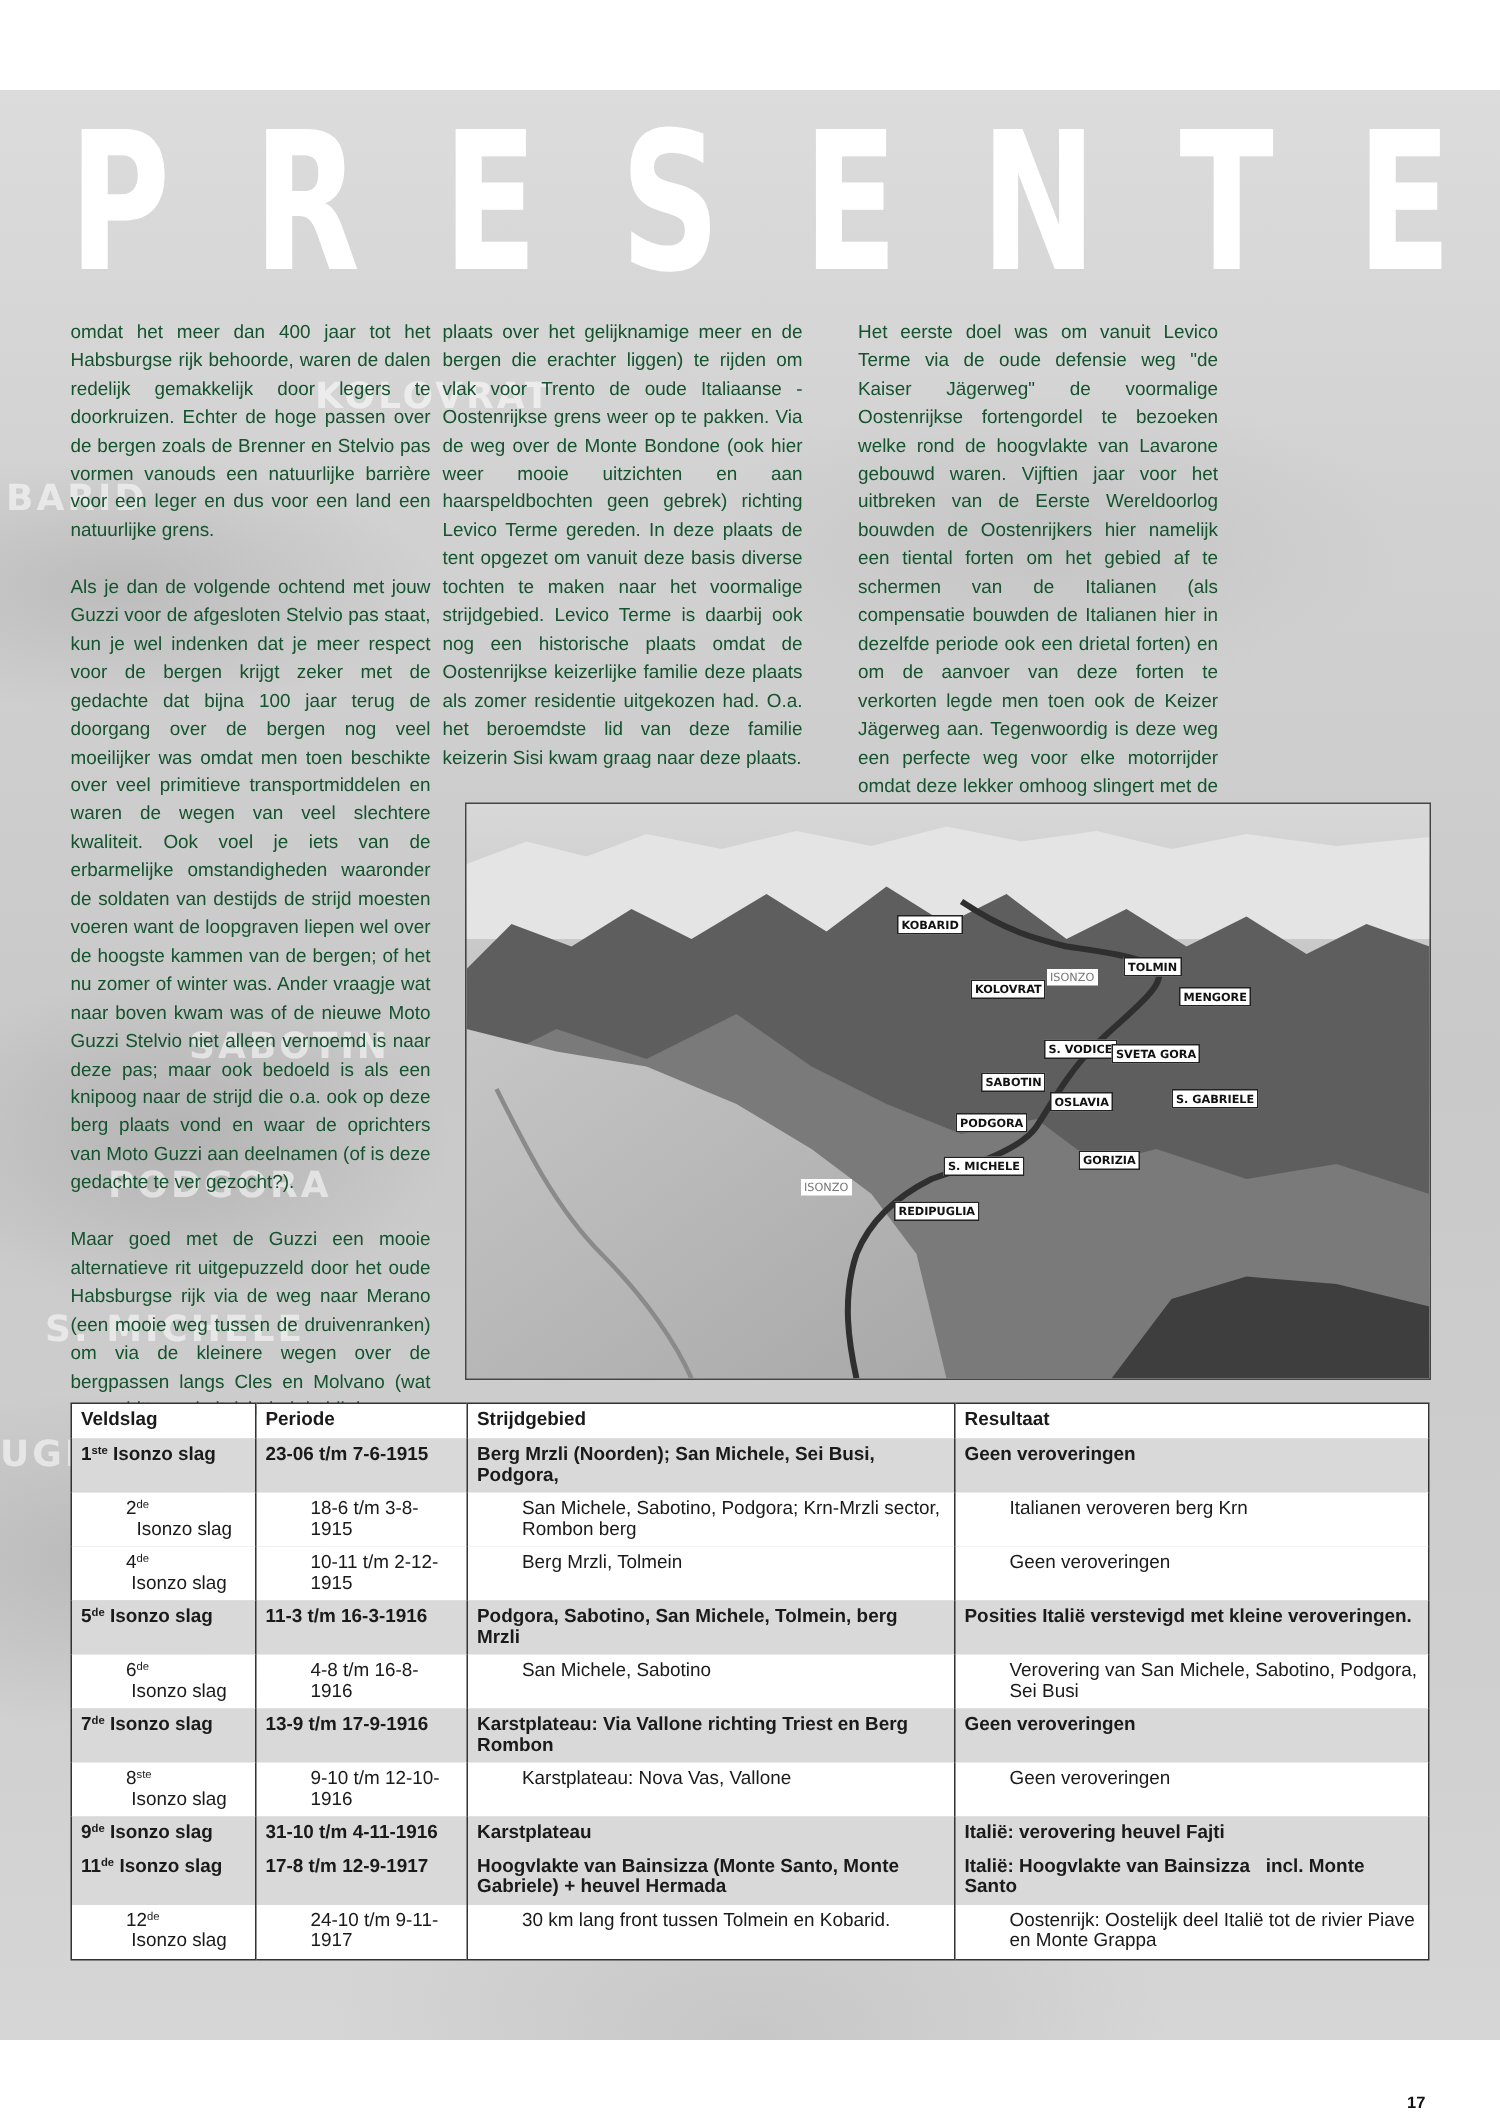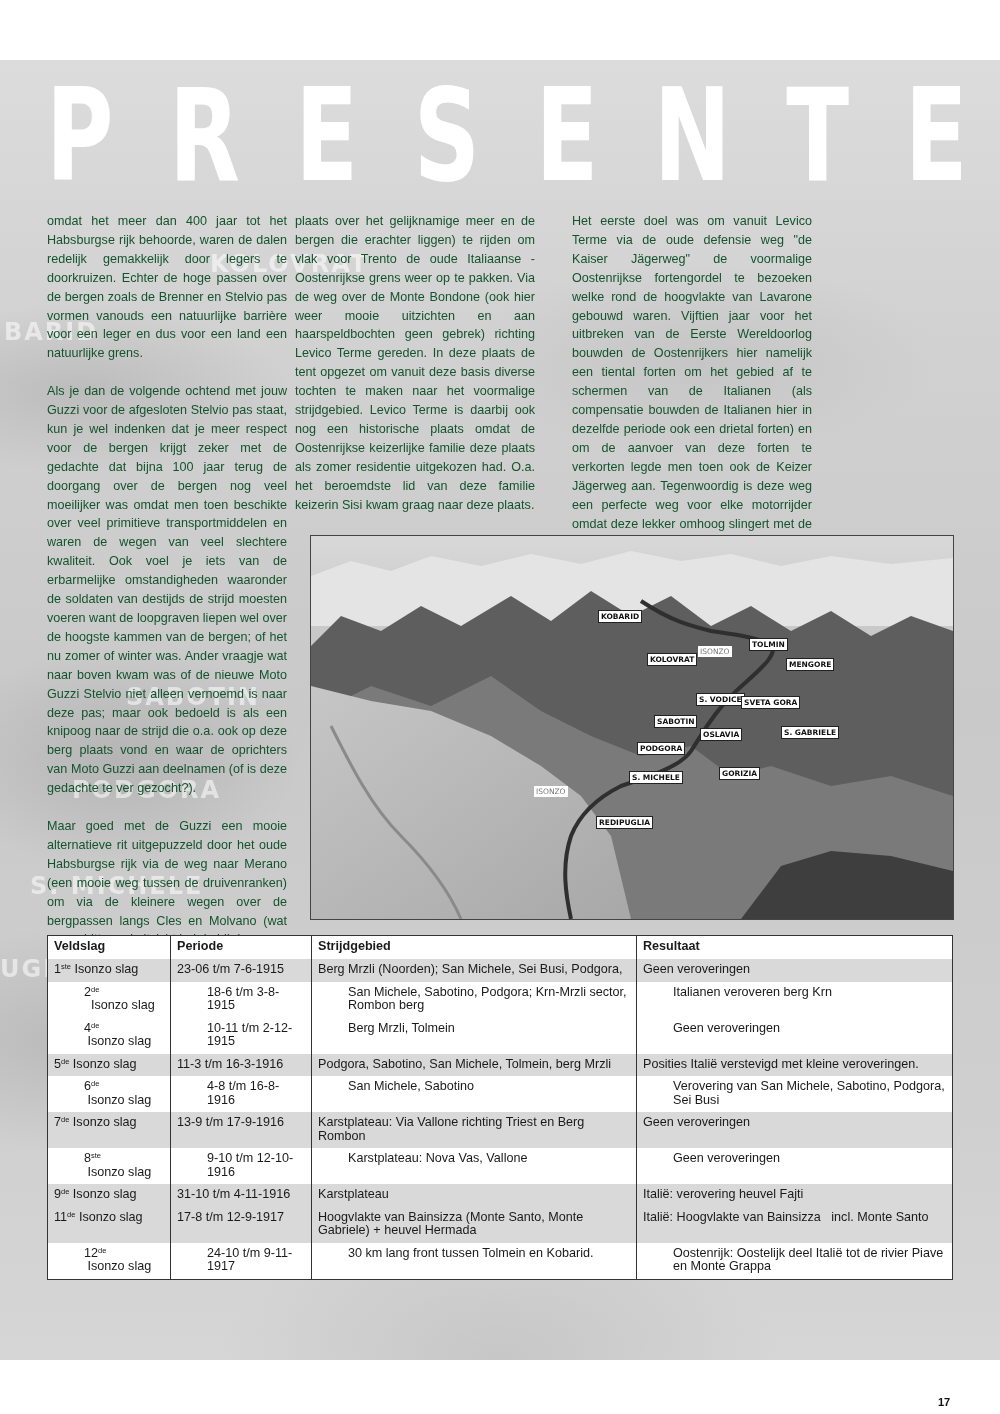--- a/index.html
+++ b/index.html
@@ -54,21 +54,21 @@
   table.battles {
     position: absolute; left: 47px; top: 935px; width: 906px;
     border-collapse: collapse; font-size: 12.6px; line-height: 13.5px; color: #1a1a1a;
     border: 1.5px solid #333;
   }
   table.battles th, table.battles td {
     text-align: left; vertical-align: top; padding: 4px 6px 5px 6px;
     border-left: 1px solid #333; border-right: 1px solid #333;
   }
   table.battles th { font-weight: bold; background: #ffffff; height: 14px; }
-  table.battles tr.even td { background: #d9d9d9; }
+  table.battles tr.even td { background: #d9d9d9; font-weight: bold; }
   table.battles tr.odd td { background: #ffffff; padding-left: 36px; }
   table.battles td sup { font-size: 7.5px; vertical-align: 4px; line-height: 0; }
   .c1 { width: 110px; } .c2 { width: 128px; } .c3 { width: 312px; } .c4 { width: auto; }
   .page-number {
     position: absolute; left: 938px; top: 1396px; font-size: 11px; font-weight: bold; color: #111;
   }
 </style>
 </head>
 <body>
 
@@ -133,21 +133,21 @@
   <span class="map-label" style="left:475px;top:110px;">MENGORE</span>
   <span class="map-label" style="left:385px;top:145px;">S. VODICE</span>
   <span class="map-label" style="left:430px;top:148px;">SVETA GORA</span>
   <span class="map-label" style="left:343px;top:167px;">SABOTIN</span>
   <span class="map-label" style="left:389px;top:180px;">OSLAVIA</span>
   <span class="map-label" style="left:470px;top:178px;">S. GABRIELE</span>
   <span class="map-label" style="left:326px;top:194px;">PODGORA</span>
   <span class="map-label" style="left:408px;top:219px;">GORIZIA</span>
   <span class="map-label" style="left:318px;top:223px;">S. MICHELE</span>
   <span class="map-label river" style="left:223px;top:238px;">ISONZO</span>
-  <span class="map-label" style="left:285px;top:268px;">REDIPUGLIA</span>
+  <span class="map-label" style="left:285px;top:253px;">REDIPUGLIA</span>
 </div>
 
 <table class="battles">
   <thead>
     <tr>
       <th class="c1">Veldslag</th>
       <th class="c2">Periode</th>
       <th class="c3">Strijdgebied</th>
       <th class="c4">Resultaat</th>
     </tr>

